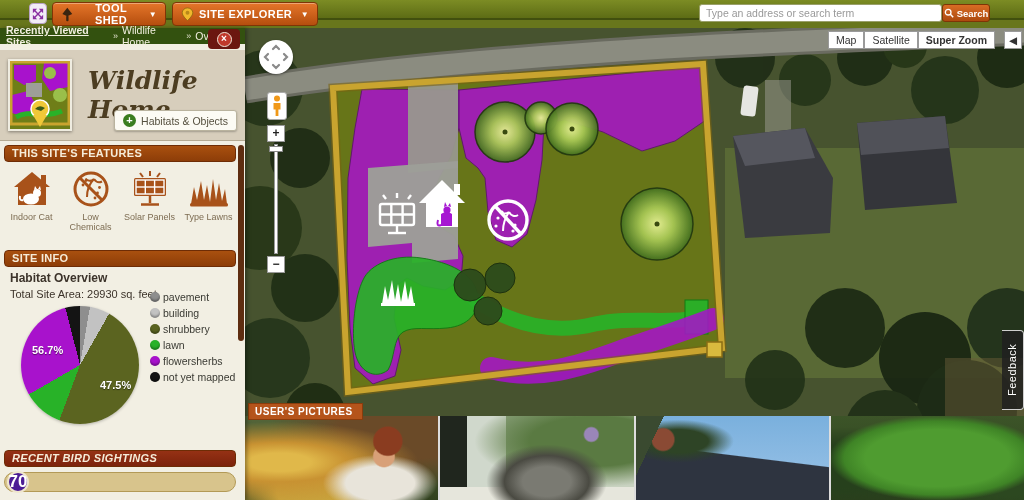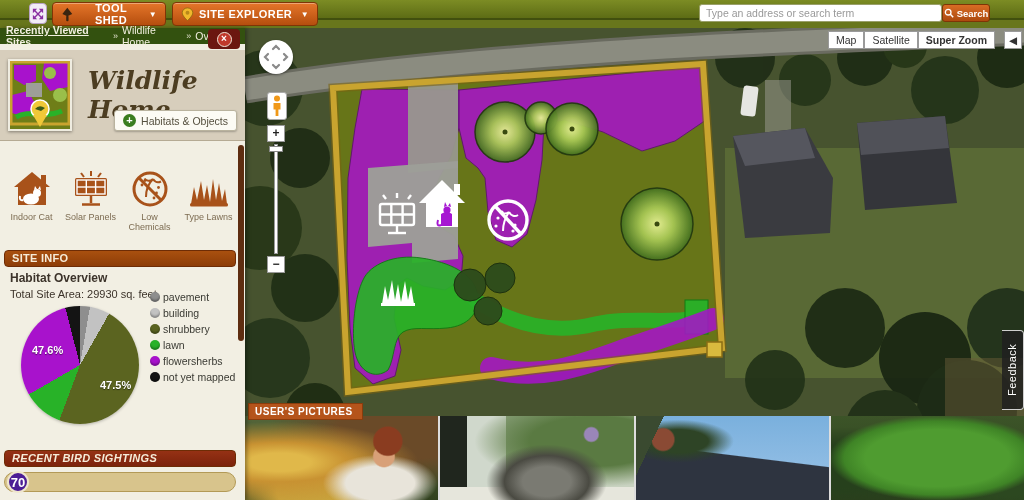--- a/index.html
+++ b/index.html
@@ -76,21 +76,21 @@
   .p2 { left:100px; top:351px; }
   .legend { position:absolute; left:150px; top:263px; width:88px; }
   .lg-row { display:flex; align-items:flex-start; gap:3px; margin-bottom:4px; }
   .lg-dot { width:10px; height:10px; border-radius:50%; flex:0 0 10px; margin-top:1px;
     box-shadow:inset 0 -2px 2px rgba(0,0,0,.3); }
   .lg-txt { font-size:10.5px; color:#3a3a33; line-height:1.15; }
 
   .birds-pill { position:absolute; left:4px; right:9px; top:444px; height:20px;
     background:#d8c48c; border:1px solid #b39a57; border-radius:10px; display:flex; align-items:center; cursor:pointer; }
   .count-badge { width:22px; height:22px; margin-left:2px; margin-right:18px; border-radius:50%;
-    background:#4c1d95; border:2px solid #efe6cd; color:#fff; font-size:13px; font-weight:bold;
+    background:#4c1d95; border:2px solid #efe6cd; color:#fff; font-size:17px; font-weight:bold;
     display:flex; align-items:center; justify-content:center; flex:0 0 22px; }
   .birds-text { font-size:10.5px; font-weight:bold; color:#5d4716; }
   .side-scroll { position:absolute; right:1px; top:117px; width:6px; height:196px;
     background:#5e2d10; border-radius:3px; cursor:pointer; }
 
   
   .map-area { position:absolute; left:245px; top:28px; width:779px; height:472px; overflow:hidden; background:#47532f; }
   .map-svg { position:absolute; left:0; top:0; width:779px; height:472px; }
 
   .map-type-controls { position:absolute; top:3px; right:2px; display:flex; align-items:flex-start; z-index:20;padding-left:16px; }
@@ -229,80 +229,81 @@
           <path d="M25,48 q4,-5 10,-1 l-4,3 z" fill="#3a5a18"></path>
         </svg>
       </div>
       <h1 class="site-title">Wildlife Home</h1>
       <button class="habitats-btn">
         <span class="plus-circle">+</span>
         <span>Habitats &amp; Objects</span>
       </button>
     </div>
 
+    <div class="section-bar bar-features">THIS SITE'S FEATURES</div>
 
     <div class="features-row">
       <div class="feature">
         <svg width="44" height="40" viewBox="0 0 44 40">
           <path d="M4,18 L22,3 L40,18 Z" fill="#a8521a"></path>
           <rect x="31" y="6" width="5" height="9" fill="#a8521a"></rect>
           <rect x="8" y="17" width="28" height="19" fill="#a8521a"></rect>
           <ellipse cx="21" cy="30" rx="8" ry="5.5" fill="#fff"></ellipse>
           <circle cx="27" cy="24" r="4" fill="#fff"></circle>
           <polygon points="24,21 25,17 27,20" fill="#fff"></polygon>
           <polygon points="28,20 30,17 31,21" fill="#fff"></polygon>
           <path d="M13,31 q-4,1 -3,-4" stroke="#fff" stroke-width="2" fill="none"></path>
         </svg>
         <span class="feature-label">Indoor Cat</span>
+      </div>
+      <div class="feature">
+        <svg width="44" height="40" viewBox="0 0 44 40">
+          <circle cx="22" cy="20" r="16" fill="none" stroke="#a8521a" stroke-width="3"></circle>
+          <line x1="11" y1="9" x2="33" y2="31" stroke="#a8521a" stroke-width="3"></line>
+          <path d="M18,28 C18,21 20,15 25,10 M25,10 C22,12.5 18.5,12.5 16.5,9.5 M25,10 C27,13 30,14 33,12.5" stroke="#a8521a" stroke-width="2" fill="none"></path>
+          <circle cx="14" cy="16" r="1.4" fill="#a8521a"></circle>
+            <circle cx="17" cy="11.5" r="1.4" fill="#a8521a"></circle>
+          <circle cx="28.5" cy="24" r="1.4" fill="#a8521a"></circle>
+            <circle cx="26" cy="29" r="1.4" fill="#a8521a"></circle>
+          <circle cx="30.5" cy="18.5" r="1.4" fill="#a8521a"></circle>
+        </svg>
+        <span class="feature-label">Low Chemicals</span>
       </div>
       <div class="feature">
         <svg width="44" height="40" viewBox="0 0 44 40">
           <g stroke="#a8521a" stroke-width="2">
             <line x1="22" y1="2" x2="22" y2="7"></line>
               <line x1="12" y1="4" x2="15" y2="8"></line>
               <line x1="32" y1="4" x2="29" y2="8"></line>
           </g>
           <rect x="6" y="9" width="32" height="18" rx="1.5" fill="#a8521a"></rect>
           <rect x="8" y="11" width="28" height="14" fill="none" stroke="#fff" stroke-width="1.4"></rect>
           <line x1="17.3" y1="11" x2="17.3" y2="25" stroke="#fff" stroke-width="1.4"></line>
           <line x1="26.6" y1="11" x2="26.6" y2="25" stroke="#fff" stroke-width="1.4"></line>
           <line x1="8" y1="18" x2="36" y2="18" stroke="#fff" stroke-width="1.4"></line>
           <line x1="22" y1="27" x2="22" y2="34" stroke="#a8521a" stroke-width="2.5"></line>
           <line x1="13" y1="35.5" x2="31" y2="35.5" stroke="#a8521a" stroke-width="2.5"></line>
         </svg>
         <span class="feature-label">Solar Panels</span>
       </div>
       <div class="feature">
         <svg width="44" height="40" viewBox="0 0 44 40">
-          <circle cx="22" cy="20" r="16" fill="none" stroke="#a8521a" stroke-width="3"></circle>
-          <line x1="11" y1="9" x2="33" y2="31" stroke="#a8521a" stroke-width="3"></line>
-          <path d="M18,28 C18,21 20,15 25,10 M25,10 C22,12.5 18.5,12.5 16.5,9.5 M25,10 C27,13 30,14 33,12.5" stroke="#a8521a" stroke-width="2" fill="none"></path>
-          <circle cx="14" cy="16" r="1.4" fill="#a8521a"></circle>
-            <circle cx="17" cy="11.5" r="1.4" fill="#a8521a"></circle>
-          <circle cx="28.5" cy="24" r="1.4" fill="#a8521a"></circle>
-            <circle cx="26" cy="29" r="1.4" fill="#a8521a"></circle>
-          <circle cx="30.5" cy="18.5" r="1.4" fill="#a8521a"></circle>
-        </svg>
-        <span class="feature-label">Low Chemicals</span>
-      </div>
-      <div class="feature">
-        <svg width="44" height="40" viewBox="0 0 44 40">
           <path d="M4,35 L7,18 L10,31 L14,12 L17,31 L20,16 L23,33 L26,10 L29,31 L32,14 L35,32 L38,20 L40,35 Z" fill="#a8521a"></path>
           <rect x="3" y="34" width="38" height="3.5" rx="1.5" fill="#a8521a"></rect>
         </svg>
         <span class="feature-label">Type Lawns</span>
       </div>
     </div>
 
     <div class="section-bar bar-siteinfo">SITE INFO</div>
     <div class="habitat-title">Habitat Overview</div>
     <div class="total-area">Total Site Area: 29930 sq. feet</div>
 
     <div class="pie" id="pie" style="background: conic-gradient(rgb(142, 142, 142) 0%, rgb(142, 142, 142) 2.7%, rgb(194, 194, 194) 2.7%, rgb(194, 194, 194) 8.2%, rgb(91, 100, 32) 8.2%, rgb(91, 100, 32) 55.7%, rgb(40, 178, 40) 55.7%, rgb(40, 178, 40) 66.7%, rgb(168, 18, 204) 66.7%, rgb(168, 18, 204) 96%, rgb(20, 20, 20) 96%, rgb(20, 20, 20) 100%);"></div>
-    <span class="pie-label p1">47.6%</span>
+    <span class="pie-label p1">56.7%</span>
     <span class="pie-label p2">47.5%</span>
     <div class="legend" id="legend">
         <div class="lg-row">
           <span class="lg-dot" style="background: rgb(142, 142, 142);"></span>
           <span class="lg-txt">pavement</span>
         </div>
         <div class="lg-row">
           <span class="lg-dot" style="background: rgb(194, 194, 194);"></span>
           <span class="lg-txt">building</span>
         </div>

